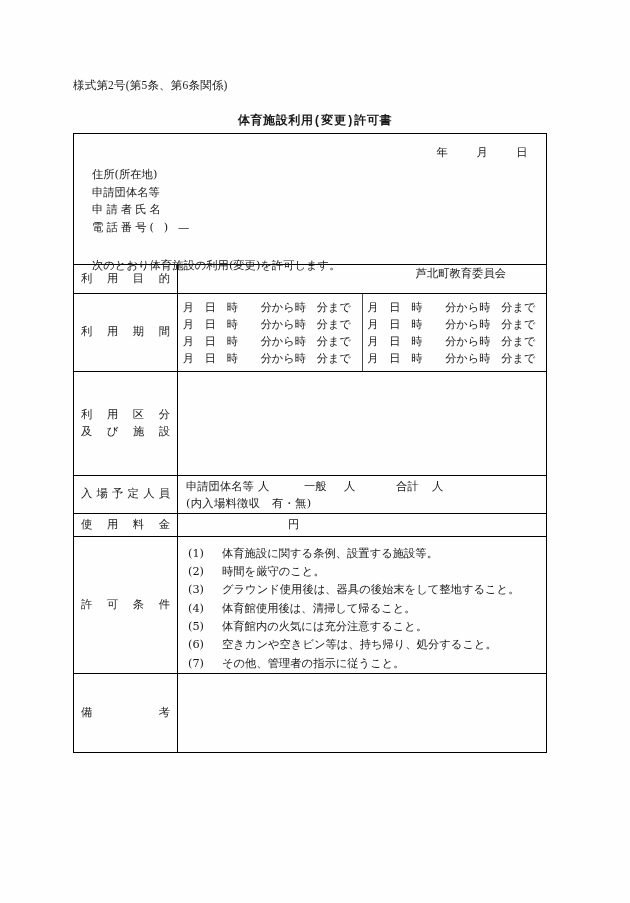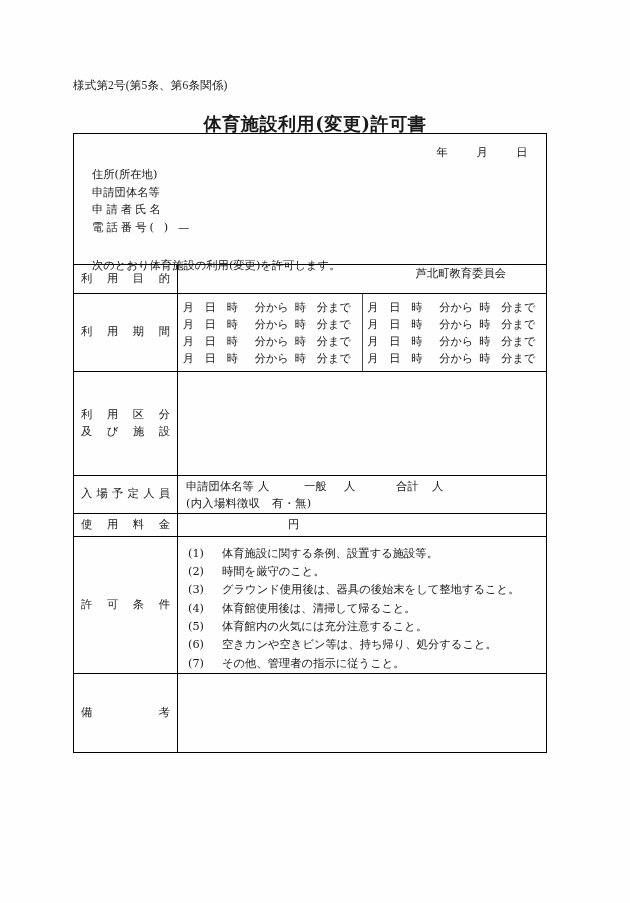--- a/index.html
+++ b/index.html
@@ -32,23 +32,24 @@
     font-family: Liberation Serif, serif;
   }
 
   
   .doc-title {
     position: absolute;
     left: 0;
     right: 0;
     top: 112px;
     text-align: center;
-    font-size: 18px;
+    font-size: 12px;
     font-weight: bold;
     letter-spacing: 0.6px;
+    font-family: Liberation Mono, monospace;
   }
 
   
   .form-table {
     position: absolute;
     left: 73px;
     top: 133px;
     width: 474px;
     border-collapse: collapse;
     table-layout: fixed;
@@ -150,21 +151,21 @@
     white-space: nowrap;
     line-height: 1.52;
     font-size: 11.2px;
   }
   .period-line .u {
     display: inline-block;
   }
   .u-m  { width: 22px; text-align: left; }
   .u-d  { width: 22px; text-align: left; }
   .u-h  { width: 22px; text-align: left; }
-  .u-f1 { width: 46px; text-align: center; }
+  .u-f1 { width: 46px; text-align: right; }
   .u-h2 { width: 22px; text-align: left; }
   .u-f2 { width: 40px; text-align: left; }
 
   
   .people-body {
     padding: 3px 0 0 8px;
     line-height: 1.5;
     white-space: nowrap;
   }
   .people-body .s1 { display: inline-block; width: 72px; }

